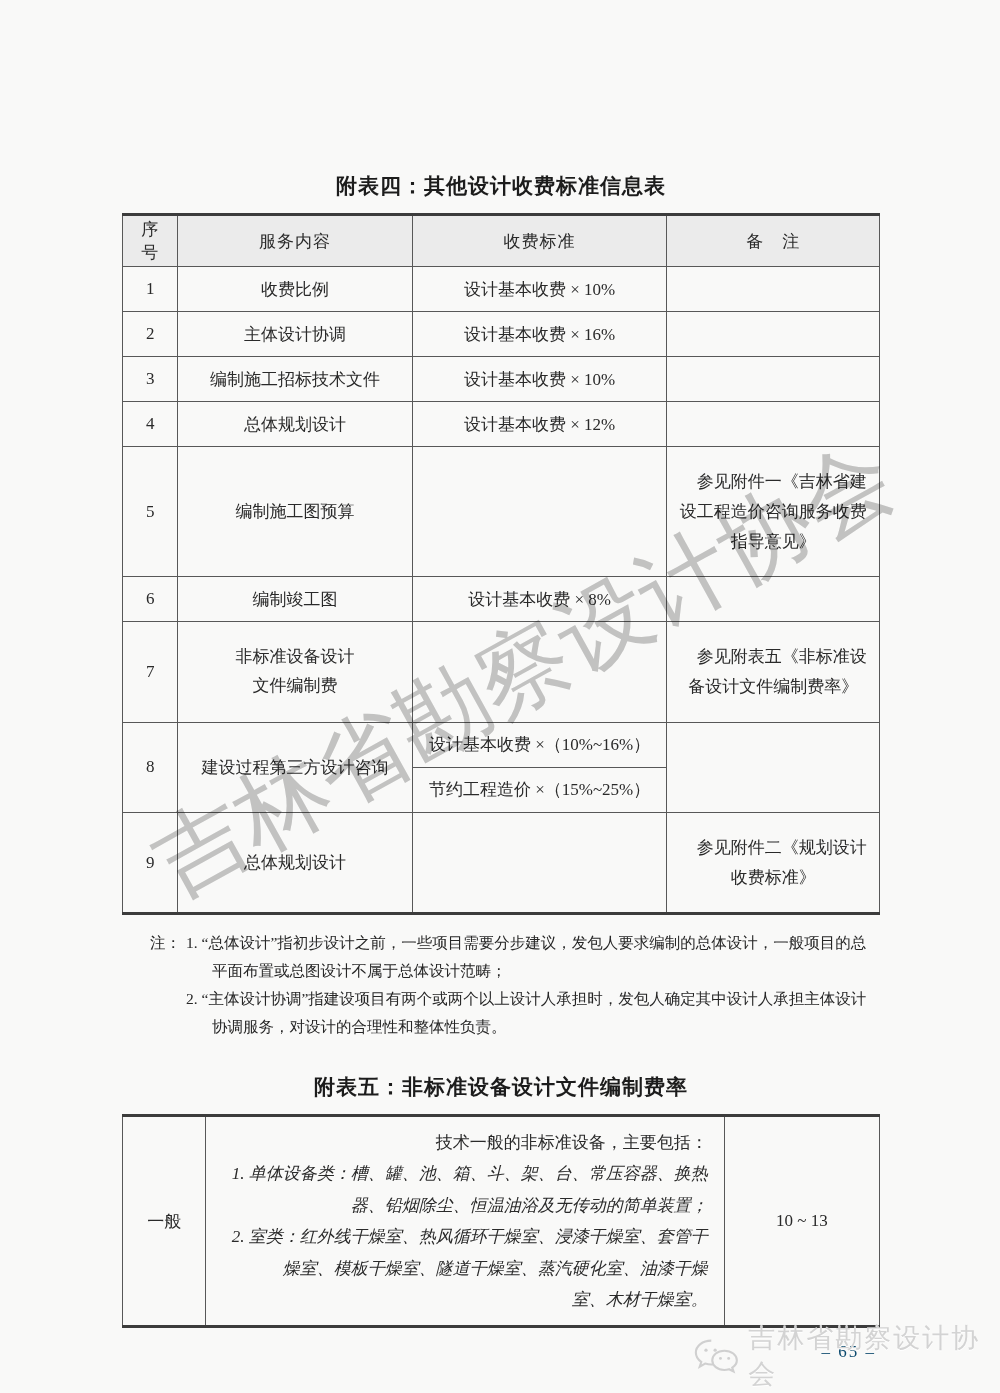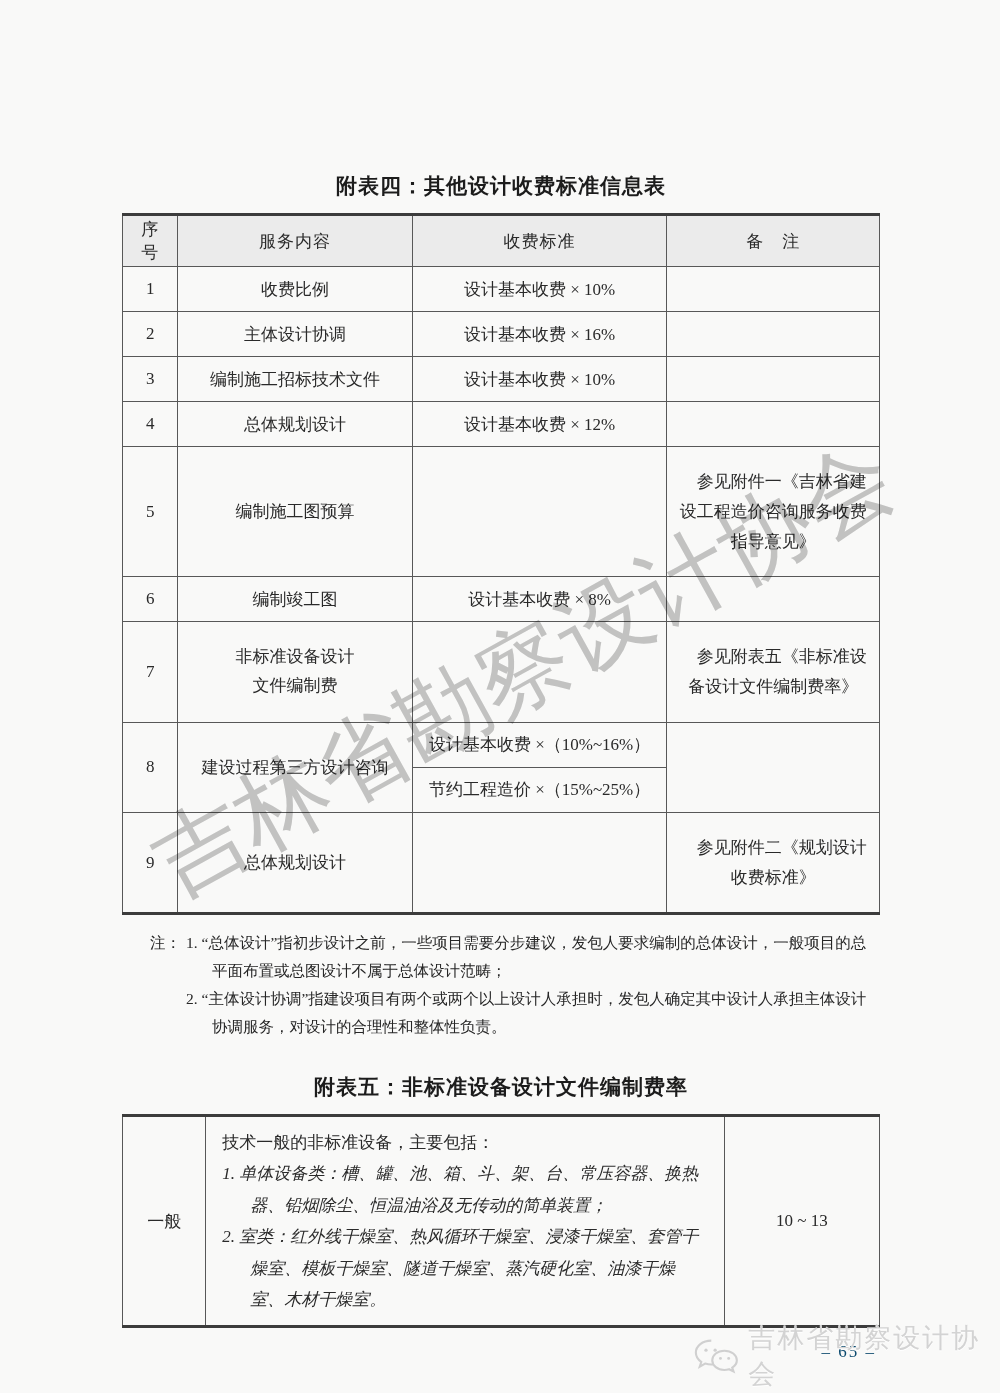--- a/index.html
+++ b/index.html
@@ -45,21 +45,21 @@
   td.preline{white-space:pre-line;line-height:1.7;}
   .notes{
     position:relative;margin:14px 0 0 28px;
     font-size:15.5px;line-height:1.8;color:#262626;
     width:726px;
   }
   .notes-label{position:absolute;left:0;top:0;}
   .note-item{margin:0 0 0 36px;padding-left:26px;text-indent:-26px;}
   
   .t5-body{
-    text-align:left;vertical-align:middle;padding:10px 16px;line-height:1.85;
+    text-align:right;vertical-align:middle;padding:10px 16px;line-height:1.85;
   }
   .t5-body p{margin:0;}
   .t5-body p.hang{padding-left:1.65em;text-indent:-1.65em;font-style:italic;}
   .pageno{
     text-align:right;padding:14px 4px 0 0;
     font-size:17px;letter-spacing:2px;color:#0c4a6e;
   }
   
   .watermark{
     position:absolute;left:108px;top:618px;width:850px;

